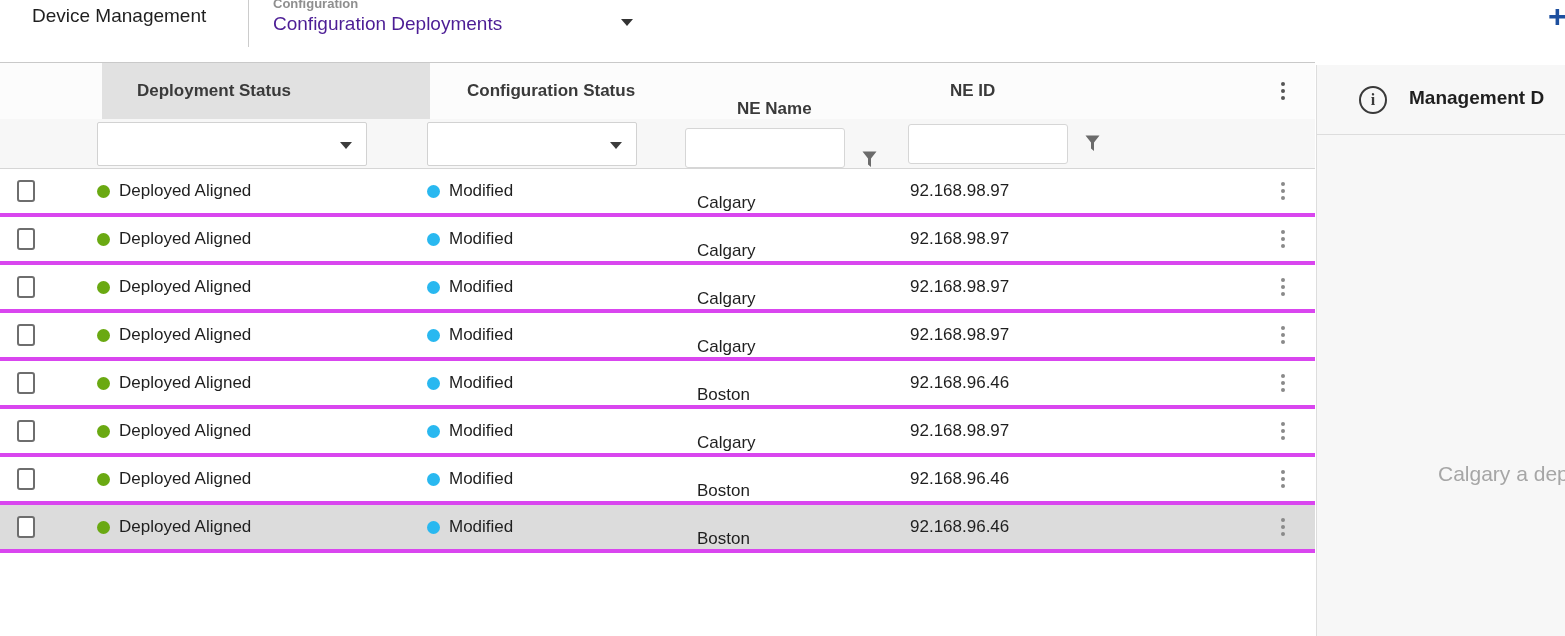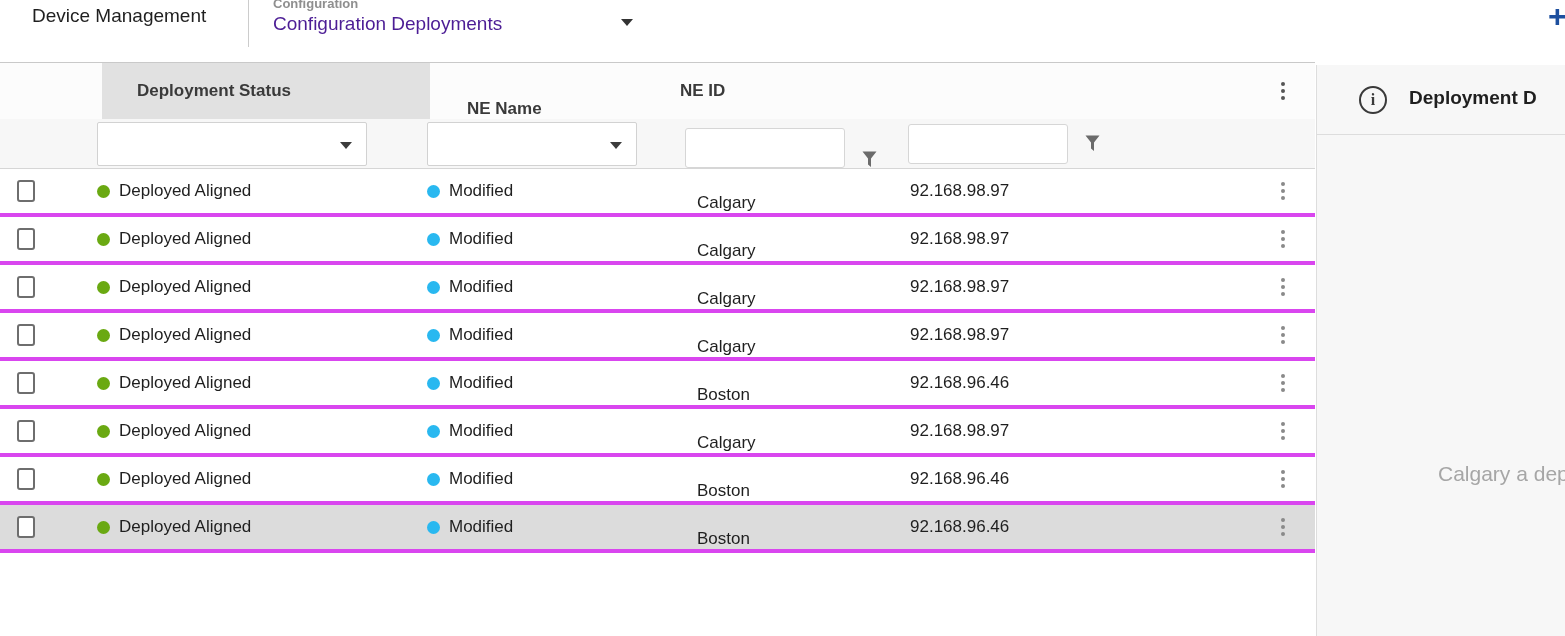--- a/index.html
+++ b/index.html
@@ -73,20 +73,23 @@
     <div class="add-button" style="color: rgb(29, 79, 158);">+</div>
   </div>
 
   <div class="table">
 
     <div class="tr header-row">
       <div class="c-check"></div>
       <div class="c-deploy">
         <span>Deployment Status</span>
       </div>
+      <div class="c-config">
+        <span>Configuration Status</span>
+      </div>
       <div class="c-nename">
         <span>NE Name</span>
       </div>
       <div class="c-neid">
         <span>NE ID</span>
       </div>
       <div class="c-actions">
         <div class="kebab dark">
             <i></i>
             <i></i>
@@ -340,18 +343,18 @@
             <i></i>
           </div>
         </div>
     </div>
 
   </div>
 
   <div class="side-panel">
     <div class="panel-header">
       <div class="info-icon">i</div>
-      <div class="panel-title">Deployment D</div>
+      <div class="panel-title">Management D</div>
     </div>
     <div class="panel-empty">Calgary a dep</div>
   </div>
 
 </div>
 
 </body></html>

